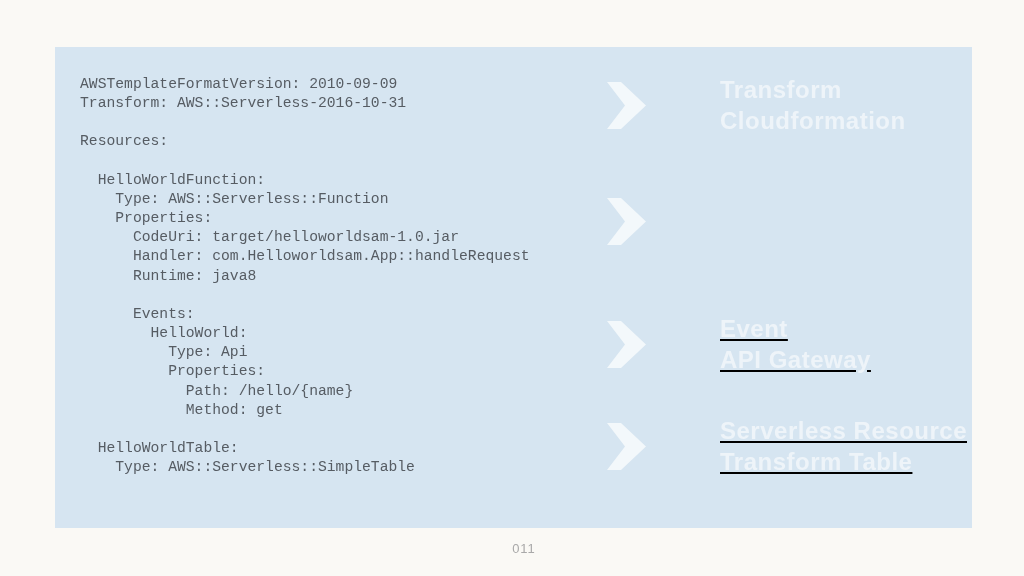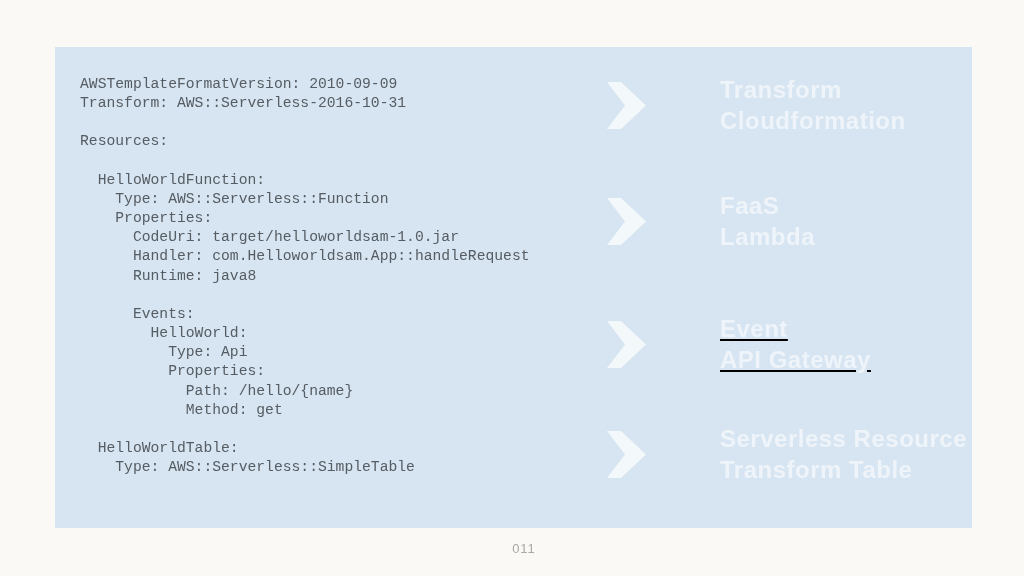--- a/index.html
+++ b/index.html
@@ -62,21 +62,21 @@
     font-weight: bold;
     font-size: 24px;
     line-height: 31px;
     color: var(--label_text);
     letter-spacing: 0.5px;
     white-space: nowrap;
   }
   .annotation-1 { top: 27px; }
   .annotation-2 { top: 143px; }
   .annotation-3 { top: 266px; text-decoration: underline; }
-  .annotation-4 { top: 376px; }
+  .annotation-4 { top: 368px; text-decoration: underline; }
   .page-number {
     position: absolute;
     left: 12px;
     top: 541px;
     width: 100%;
     text-align: center;
     font-size: 13px;
     letter-spacing: 1px;
     color: var(--page_number);
   }
@@ -120,24 +120,20 @@
         <div>Cloudformation</div>
       </div>
     </div>
 
     <div class="annotation annotation-2">
       <span class="chevron">
         <svg viewBox="0 0 39 47" xmlns="http://www.w3.org/2000/svg" aria-hidden="true">
           <polygon points="0,0 14,0 39,23.5 14,47 0,47 18,23.5"></polygon>
         </svg>
       </span>
-      <div class="annotation-text">
-        <div>FaaS</div>
-        <div>Lambda</div>
-      </div>
     </div>
 
     <div class="annotation annotation-3">
       <span class="chevron">
         <svg viewBox="0 0 39 47" xmlns="http://www.w3.org/2000/svg" aria-hidden="true">
           <polygon points="0,0 14,0 39,23.5 14,47 0,47 18,23.5"></polygon>
         </svg>
       </span>
       <div class="annotation-text">
         <div>Event</div>

